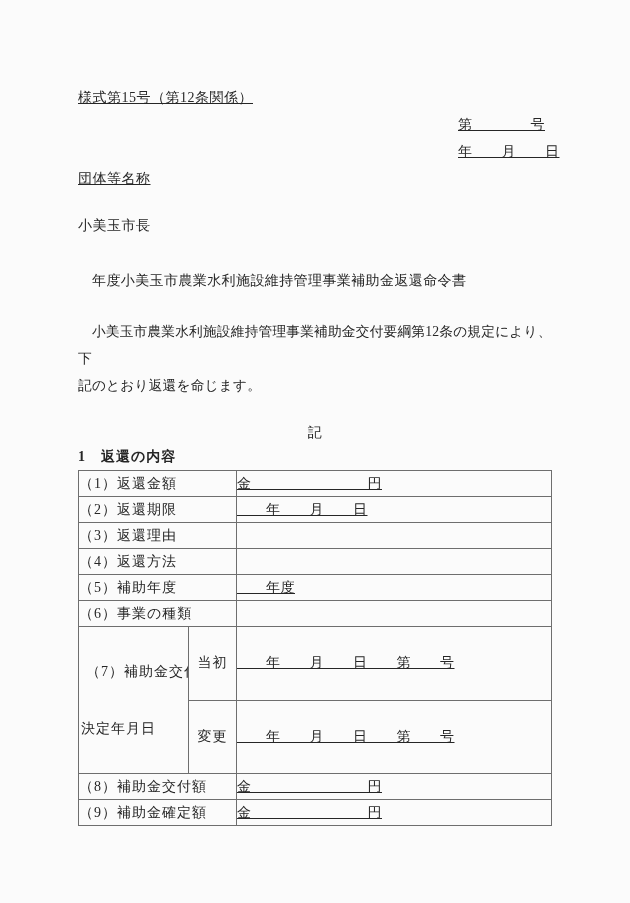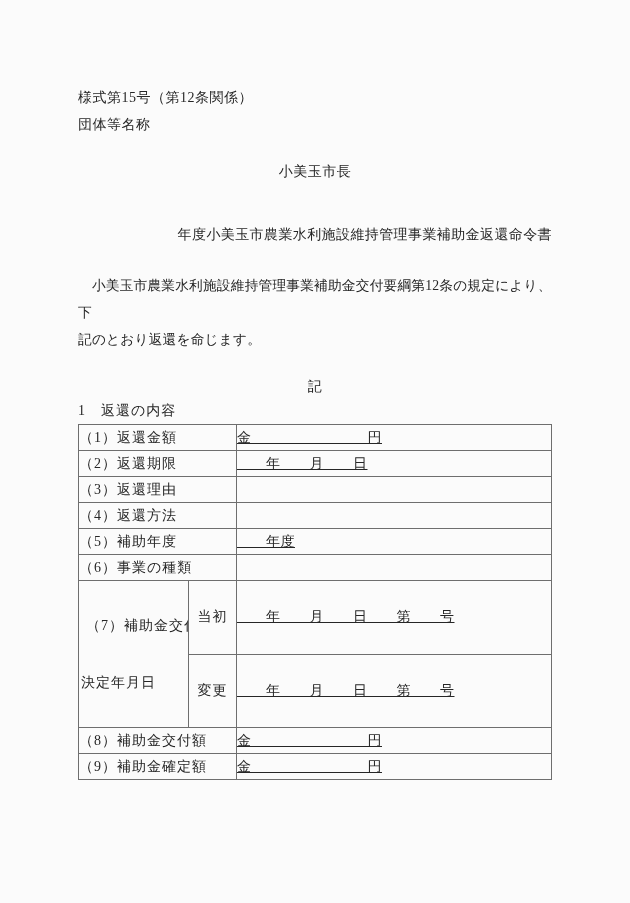--- a/index.html
+++ b/index.html
@@ -18,55 +18,57 @@
   .page {
     position: relative;
     width: 474px;
     margin-left: 78px;
     padding-top: 84px;
     letter-spacing: 0.5px;
   }
   .line {
     line-height: 27px;
     white-space: pre;
+    text-decoration: underline;
   }
   .right-block {
     margin-left: 380px;
   }
   .issuer {
-    text-align: center;
+    text-align: left;
     line-height: 27px;
     margin-top: 20px;
     white-space: pre;
   }
   .doc-title {
-    text-align: right;
+    text-align: left;
     text-indent: 14px;
     line-height: 27px;
-    margin-top: 36px;
+    margin-top: 28px;
     letter-spacing: 0.4px;
     white-space: pre;
   }
   .body-text {
     margin-top: 24px;
     line-height: 27px;
     font-size: 13.7px;
     white-space: pre-line;
     letter-spacing: 0.2px;
   }
   .ki {
     text-align: center;
     line-height: 24px;
     margin-top: 22px;
     white-space: pre;
   }
   .sec {
     line-height: 24px;
     white-space: pre;
     letter-spacing: 1px;
+    font-weight: bold;
   }
   table.form-table {
     border-collapse: collapse;
     width: 474px;
     table-layout: fixed;
     margin-top: 1px;
     padding-left: 34px;
   }
   table.form-table td {
     border: 1px solid #6e6e6e;
@@ -106,20 +108,24 @@
     text-decoration: underline;
   }
 </style>
 </head>
 <body>
 
 <div class="page">
 
   <div class="line">様式第15号（第12条関係）</div>
 
+  <div class="right-block">
+    <div class="line">第　　　　号</div>
+    <div class="line">年　　月　　日</div>
+  </div>
 
   <div class="line">団体等名称</div>
 
   <div class="issuer">小美玉市長</div>
 
   <div class="doc-title">年度小美玉市農業水利施設維持管理事業補助金返還命令書</div>
 
   <div class="body-text">　小美玉市農業水利施設維持管理事業補助金交付要綱第12条の規定により、下
 記のとおり返還を命じます。</div>
 

